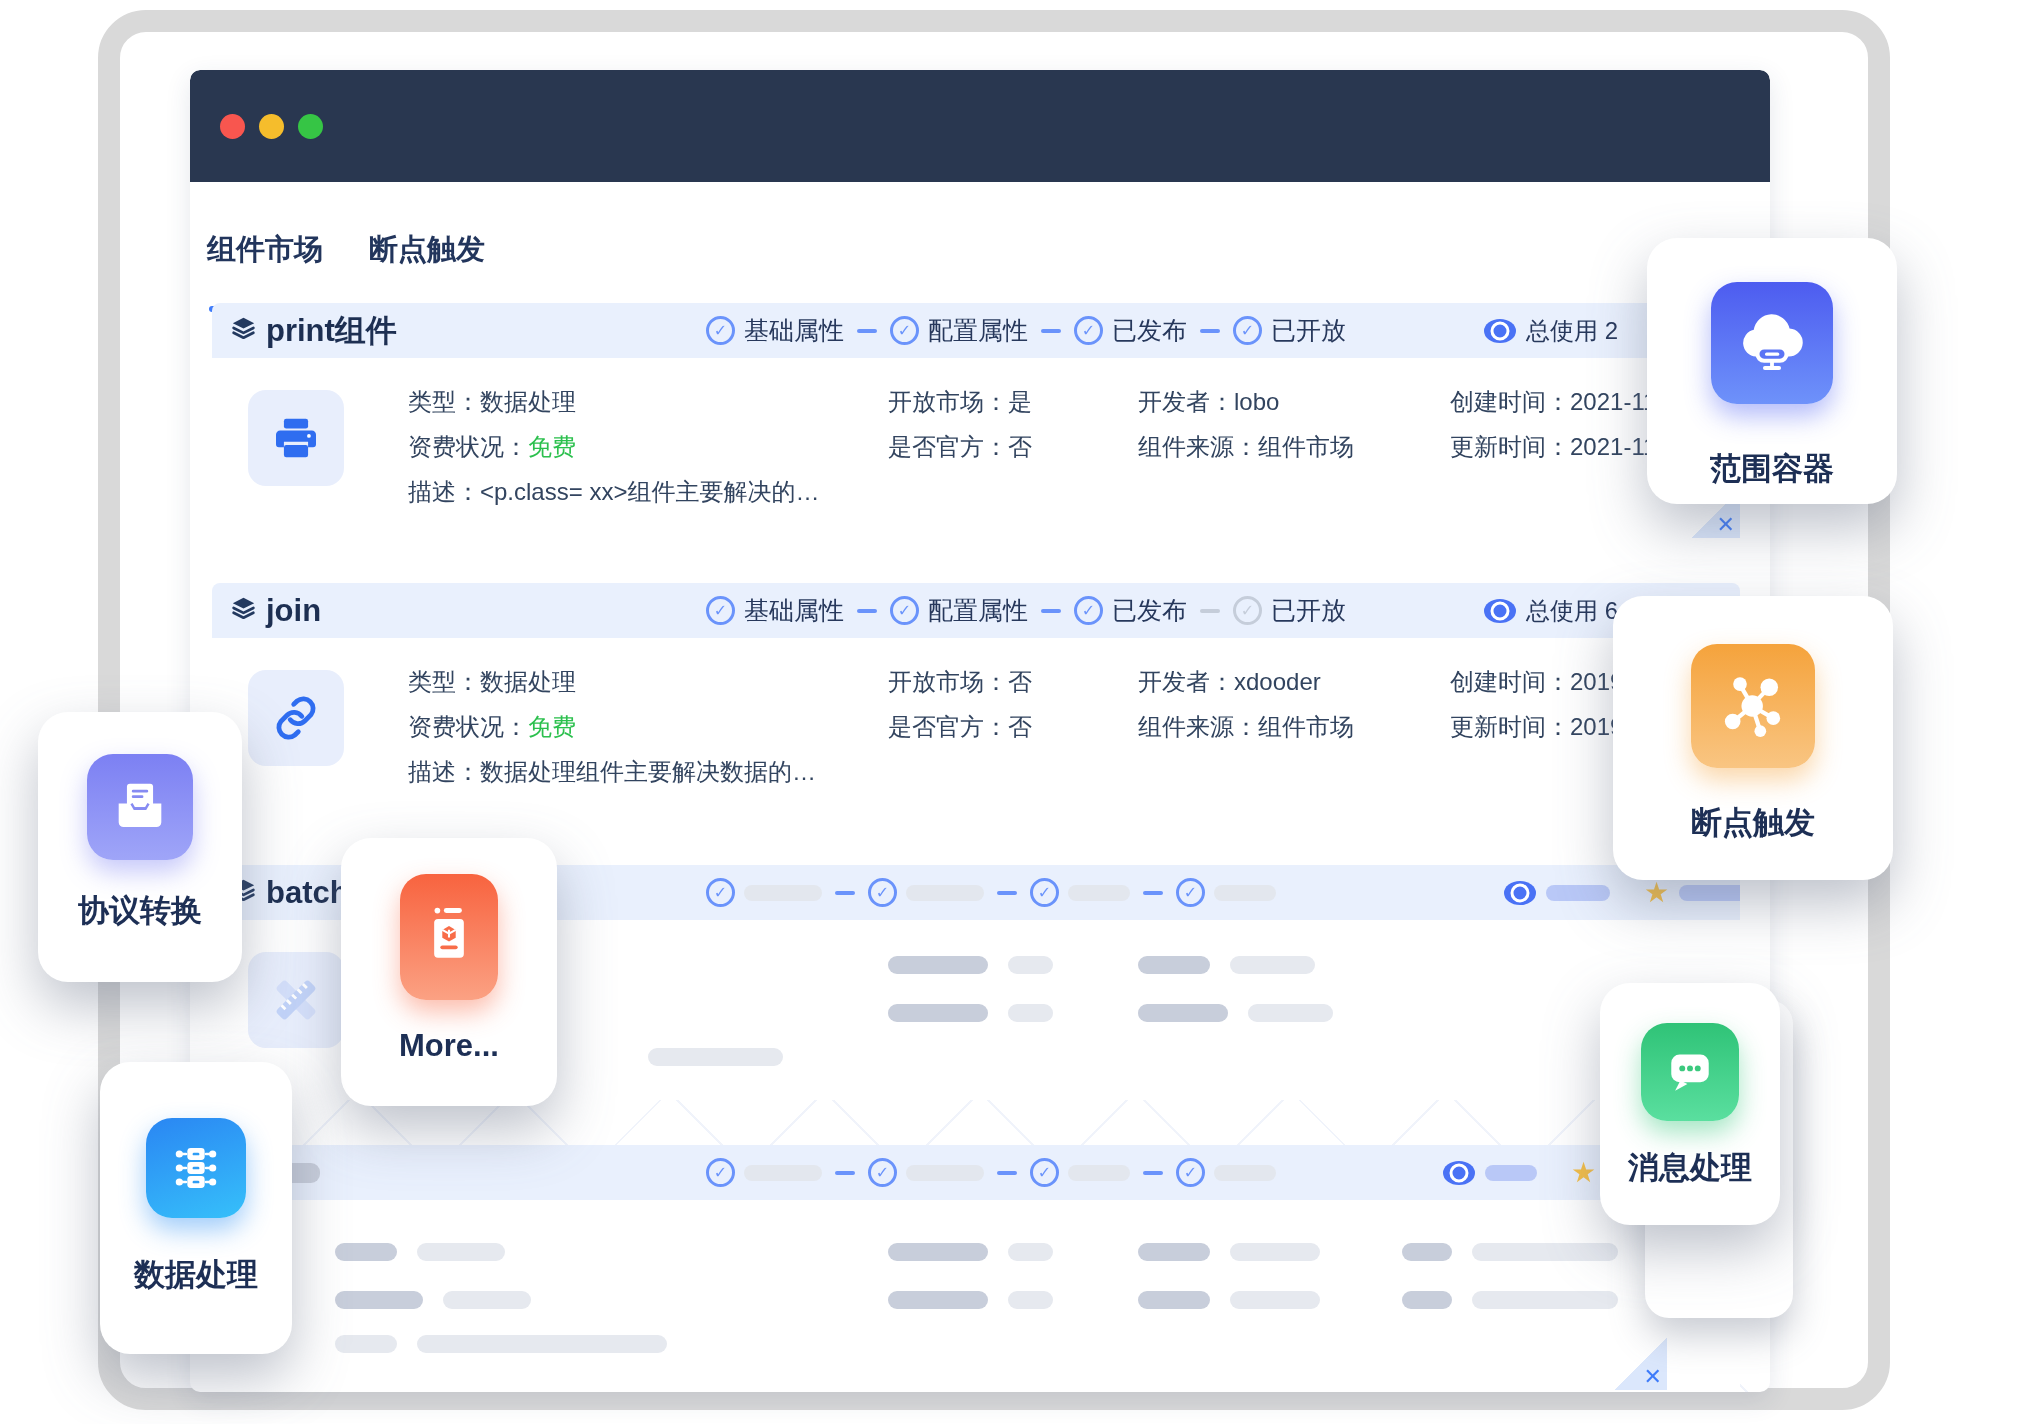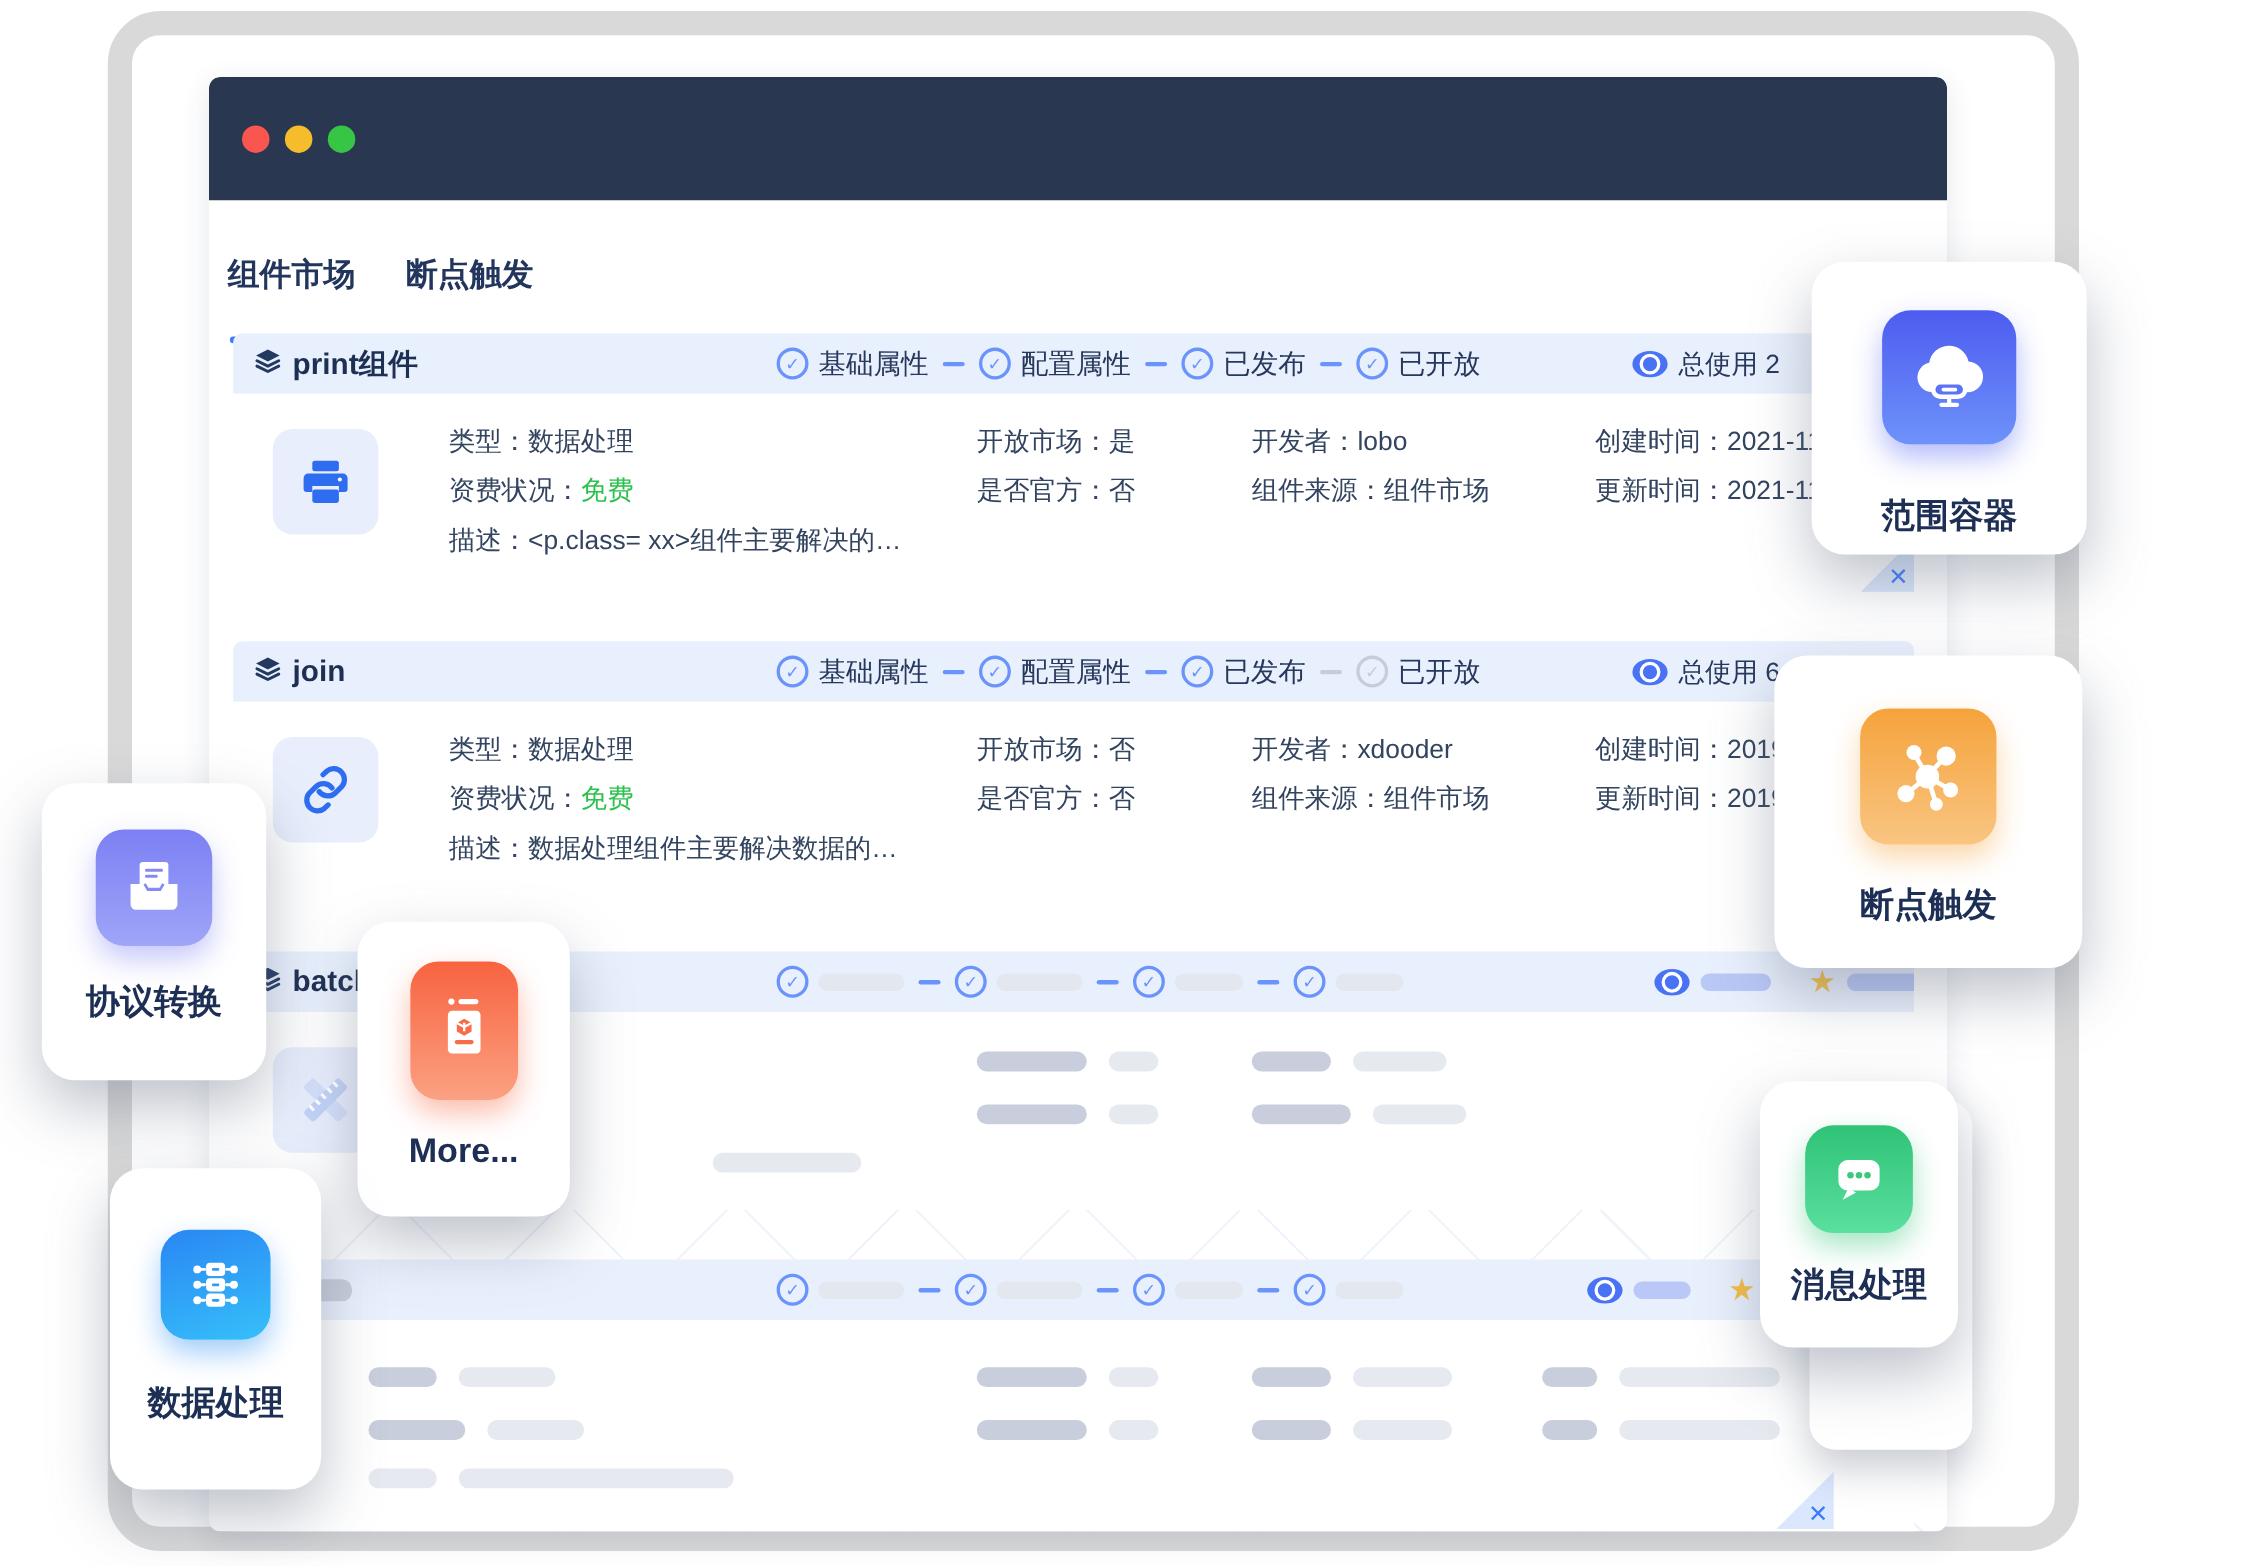--- a/index.html
+++ b/index.html
@@ -13,21 +13,21 @@
 .l-red{background:#f8564f}.l-yellow{background:#f5bd2c}.l-green{background:#36c545}
 .tabs{position:absolute;left:17px;top:160px;display:flex;gap:46px;z-index:2}
 .tab{font-size:29px;font-weight:700;color:#22355c;padding-bottom:42px;position:relative;cursor:pointer}
 .tab.active::after{content:"";position:absolute;left:2px;bottom:0;width:122px;height:6px;border-radius:3px;background:#3e7bfa}
 .lattice{position:absolute;left:0;top:970px;width:1580px;height:352px;z-index:1;opacity:.9;
  background-image:repeating-linear-gradient(45deg,rgba(125,150,215,.13) 0 2px,transparent 2px 110px),
  repeating-linear-gradient(-45deg,rgba(125,150,215,.13) 0 2px,transparent 2px 110px)}
 .card{position:absolute;left:22px;width:1528px;z-index:2}
 .card-head{position:relative;height:55px;background:#e9f0fd;border-radius:8px 8px 0 0;overflow:hidden}
 .ttl-group{position:absolute;left:18px;top:0;height:100%;display:flex;align-items:center;gap:9px;color:#1d2f52}
-.card-title{font-size:27px;font-weight:700;color:#1d2f52;white-space:nowrap}
+.card-title{font-size:31px;font-weight:700;color:#1d2f52;white-space:nowrap}
 .steps{position:absolute;left:494px;top:0;height:100%;display:flex;align-items:center}
 .step{display:flex;align-items:center;gap:9px}
 .chk{width:29px;height:29px;border:3px solid #6a93fb;border-radius:50%;color:#6a93fb;font-size:16px;font-weight:700;display:flex;align-items:center;justify-content:center;flex:none;background:transparent}
 .step-lbl{font-size:25px;color:#27385c;white-space:nowrap}
 .dash{width:20px;height:4px;border-radius:2px;background:#6a93fb;margin:0 13px;flex:none}
 .pending .chk{border-color:#c5cdda;color:#c5cdda}
 .dash.pending{background:#c5cdda}
 .meta{position:absolute;top:0;height:100%;display:flex;align-items:center;gap:10px;font-size:24px;color:#27385c;white-space:nowrap}
 .eye{width:32px;height:24px;background:#4a72f5;border-radius:50%;position:relative;flex:none}
 .eye::after{content:"";position:absolute;left:50%;top:50%;transform:translate(-50%,-50%);width:13px;height:13px;border:3.5px solid #fff;border-radius:50%}
@@ -403,21 +403,21 @@
       <svg viewBox="0 0 48 48" width="66" height="66">
           <rect x="14.5" y="7" width="19" height="17" rx="2.2" fill="#fff"></rect>
           <path d="M19 12.5h10M19 16.5h6.5" stroke="#868bf2" stroke-width="2" stroke-linecap="round"></path>
           <path d="M8.5 21.5h9.3l2.2 3.8h8l2.2-3.8h9.3V35a3.6 3.6 0 0 1-3.6 3.6H12.1A3.6 3.6 0 0 1 8.5 35z" fill="#fff"></path>
           <path d="M17.8 21.5l2.2 3.8h8l2.2-3.8" fill="none" stroke="#868bf2" stroke-width="1.8"></path>
         </svg>
     </span>
     <span class="flabel" style="margin-top:30px">协议转换</span>
   </div>
 
-  <div class="fcard" style="left:325px;top:838px;width:193px;height:268px">
+  <div class="fcard" style="left:341px;top:838px;width:216px;height:268px">
     <span class="ficon" style="margin-top:36px;width:98px;height:126px;background:linear-gradient(180deg,#f8633f,#fba183);box-shadow:0 12px 26px rgba(248,109,73,.45)">
       <svg viewBox="0 0 48 62" width="62" height="80">
           <circle cx="15" cy="10.5" r="2.2" fill="#fff"></circle>
           <rect x="20" y="8.6" width="14" height="3.8" rx="1.9" fill="#fff"></rect>
           <rect x="12.5" y="17" width="23" height="30" rx="3" fill="#fff"></rect>
           <path d="M24 22.5l5.2 3v6l-5.2 3-5.2-3v-6z" fill="#f86d49"></path>
           <path d="M24 25.4v5.9M18.8 25.5l5.2 2.9 5.2-2.9" stroke="#fff" stroke-width="1.6" fill="none"></path>
           <path d="M18.8 39h10.4" stroke="#f86d49" stroke-width="3" stroke-linecap="round"></path>
         </svg>
     </span>

